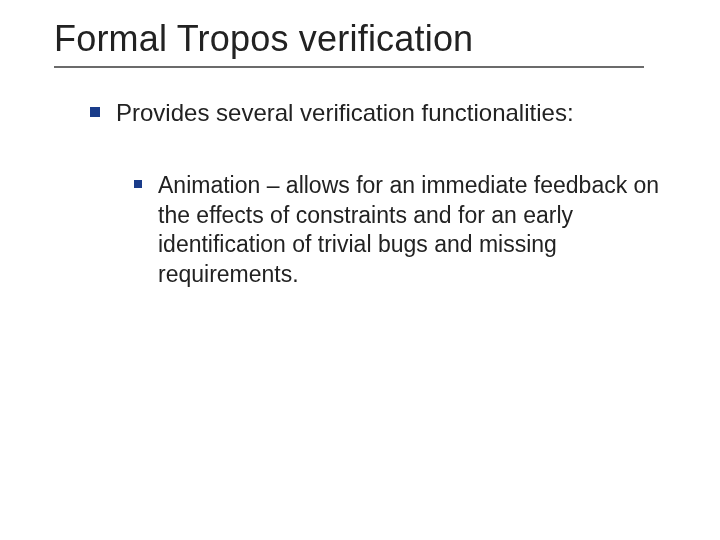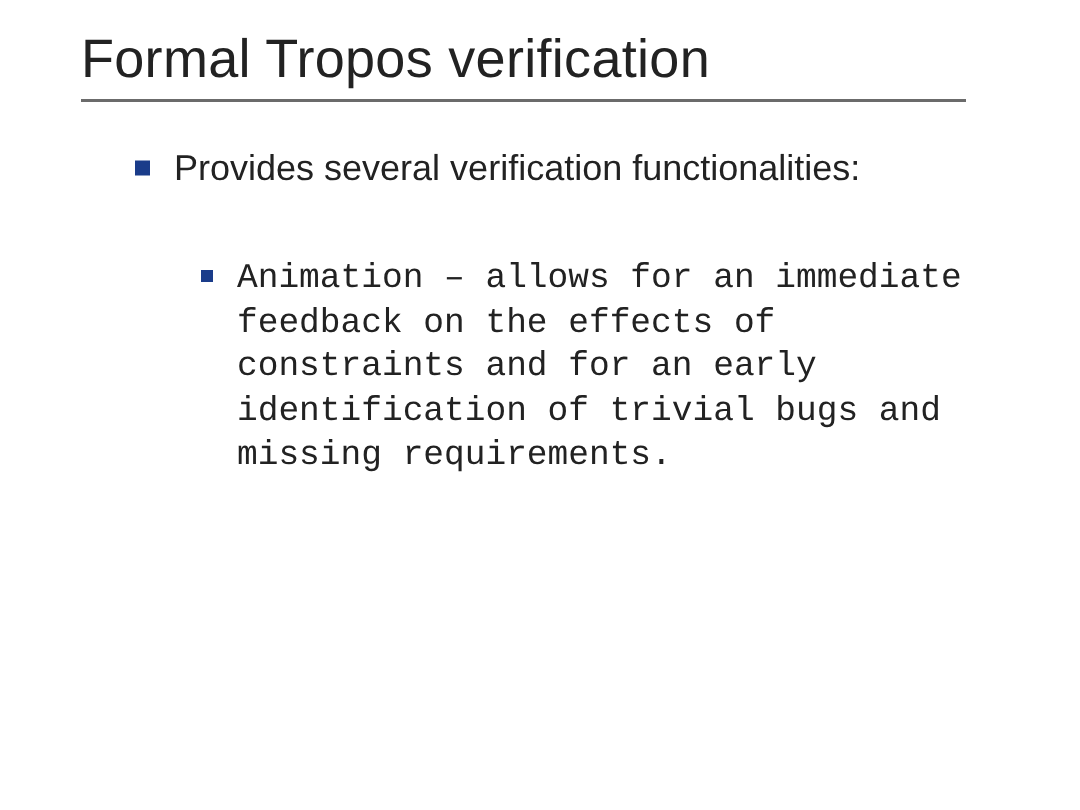--- a/index.html
+++ b/index.html
@@ -41,21 +41,20 @@
     display: flex;
     align-items: flex-start;
     margin: 0 0 42px 0;
   }
   .lvl2-wrap {
     padding-left: 44px;
   }
   .lvl2 {
     display: flex;
     align-items: flex-start;
-    font-family: Liberation Mono, monospace;
   }
   .bullet-sq {
     flex: 0 0 auto;
     width: 10px;
     height: 10px;
     background: #1a3c8a;
     margin-top: 9px;
     margin-right: 16px;
   }
   .bullet-sq.small {

